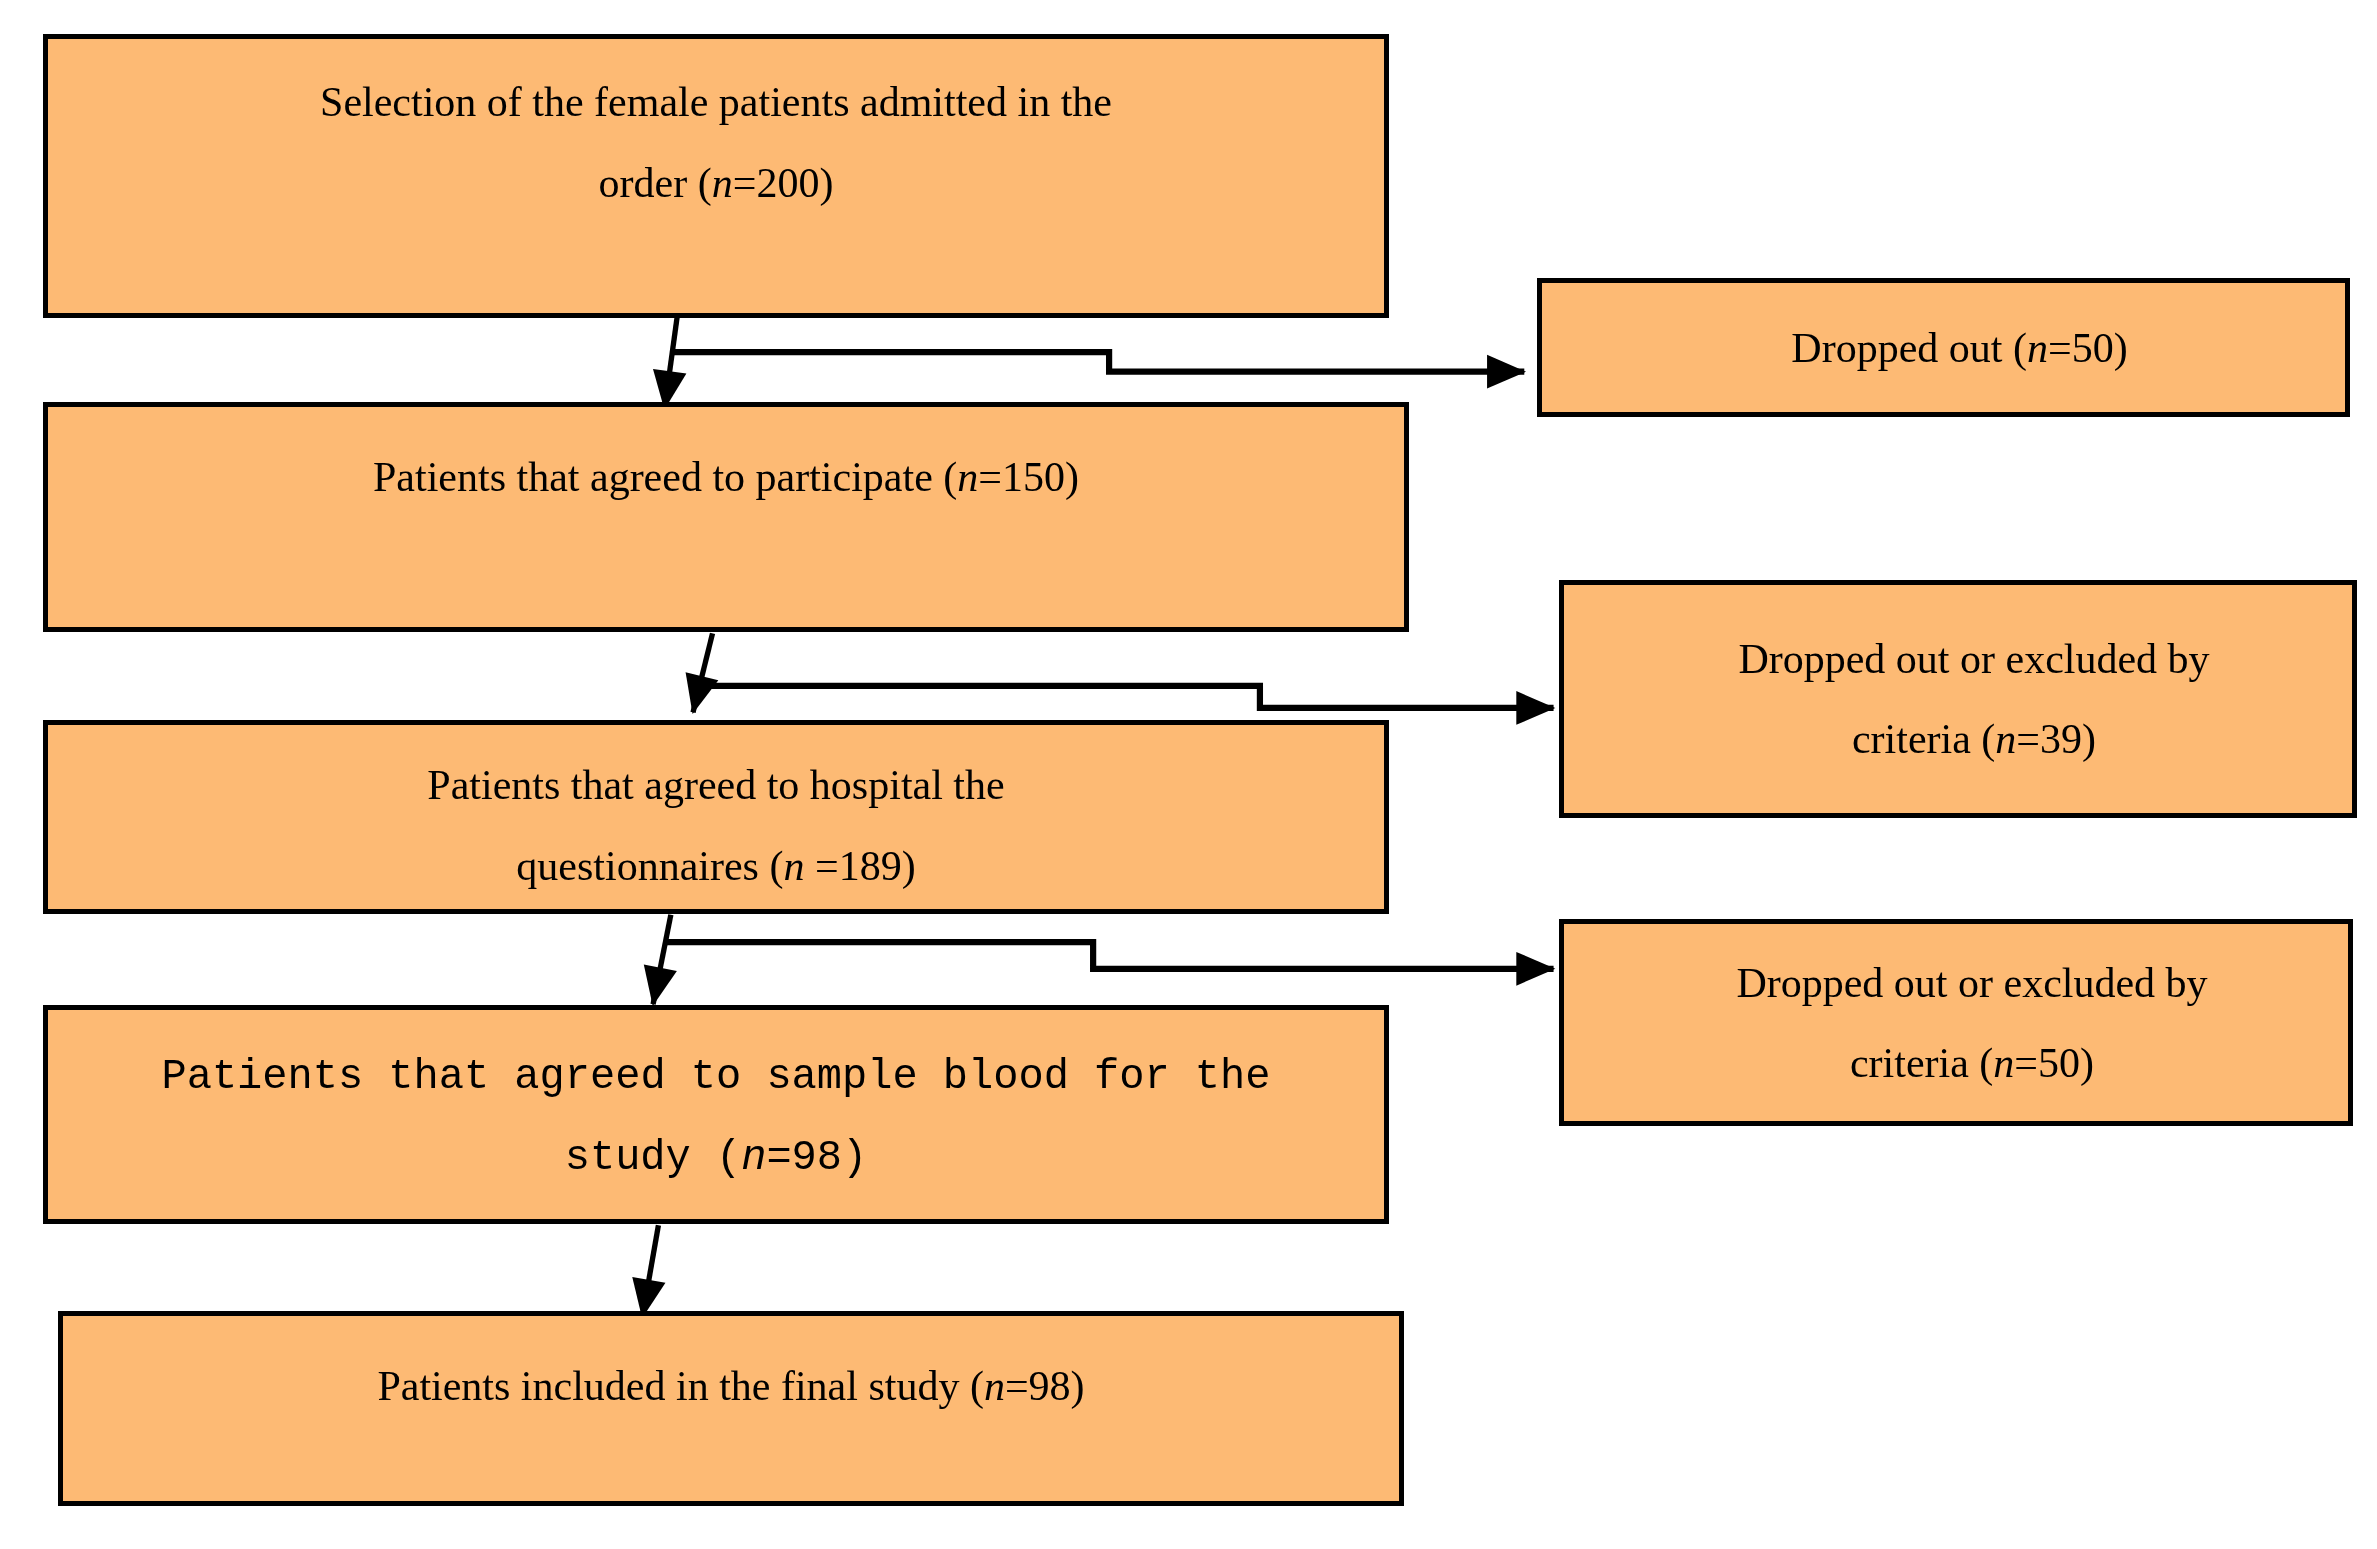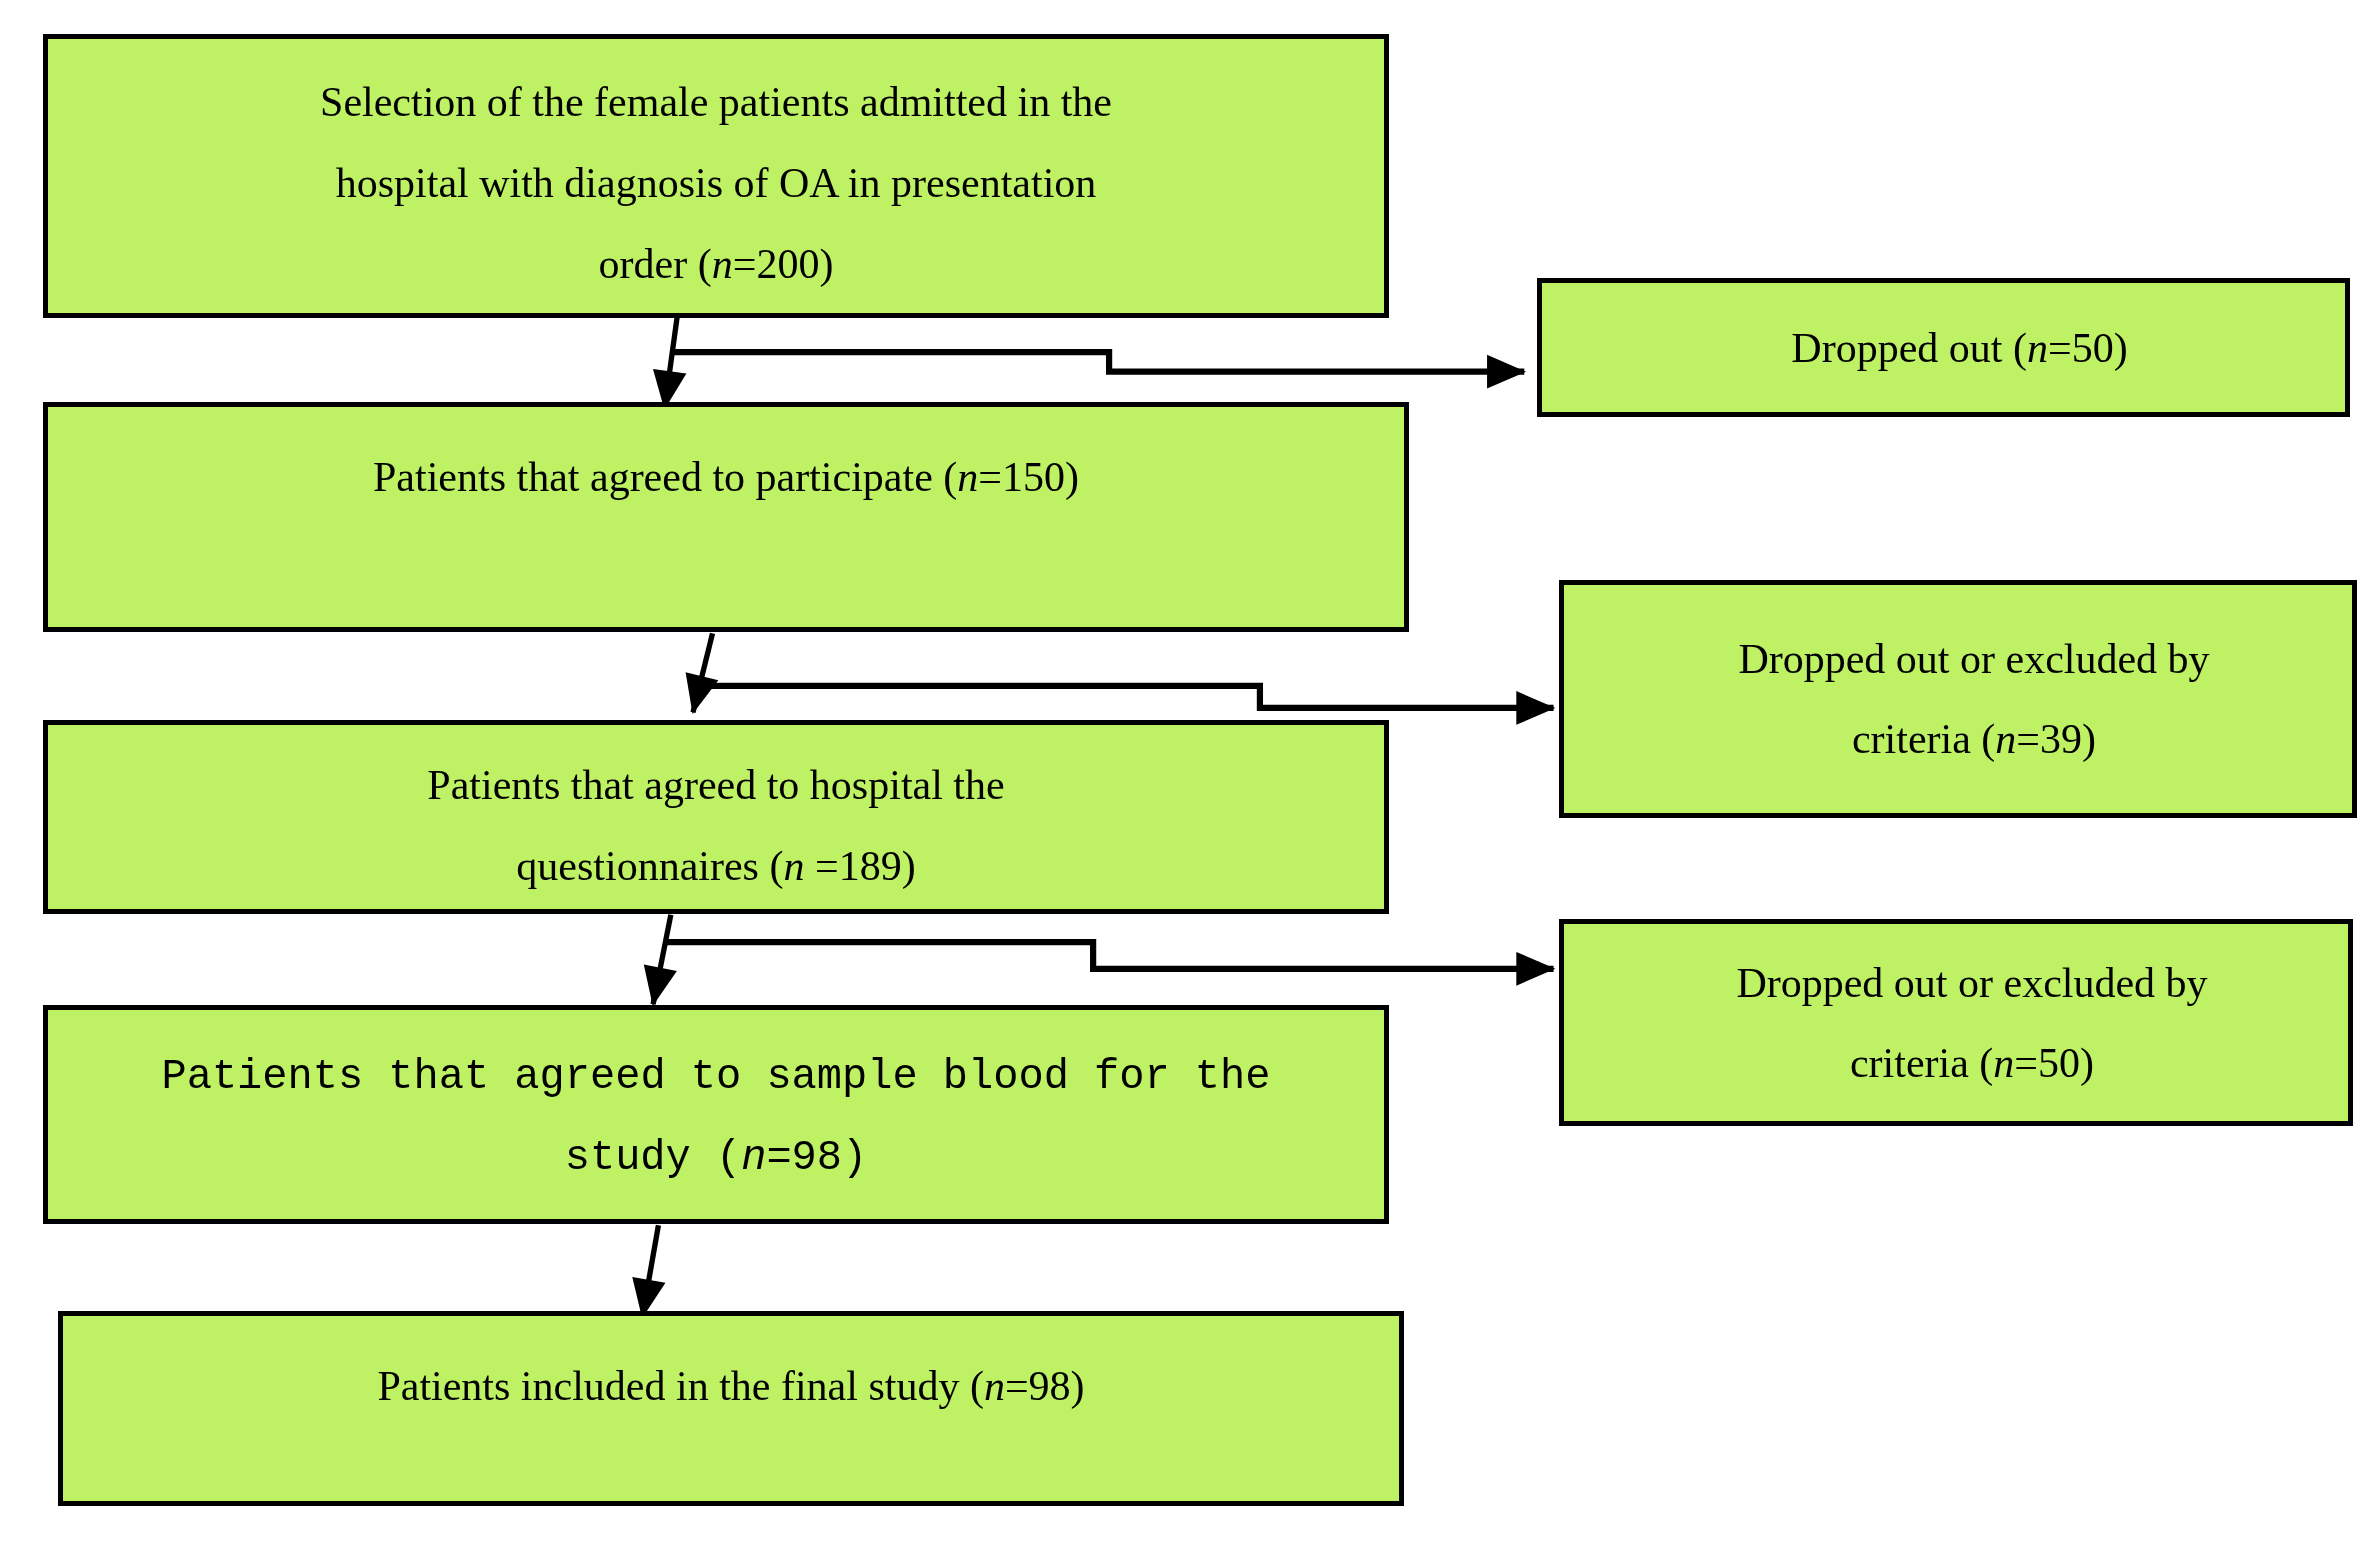--- a/index.html
+++ b/index.html
@@ -20,21 +20,21 @@
     position: absolute;
     left: 0;
     top: 0;
     width: 2377px;
     height: 1549px;
   }
   .box {
     position: absolute;
     box-sizing: border-box;
     border: 5.3px solid #000000;
-    background: #bef264;
+    background: #fdba74;
     font-size: 42px;
     text-align: center;
   }
   .box .ln {
     line-height: 81px;
     white-space: nowrap;
   }
   .nvar {
     font-style: italic;
   }
@@ -72,21 +72,20 @@
     <line x1="756" y1="1031" x2="736" y2="1132" stroke="#000000" stroke-width="6" marker-end="url(#arrow)"></line>
     <line x1="742" y1="1381" x2="724" y2="1484" stroke="#000000" stroke-width="6" marker-end="url(#arrow)"></line>
 
     <polyline points="757,397 1250,397 1250,419 1718,419" fill="none" stroke="#000000" stroke-width="7" marker-end="url(#arrow)"></polyline>
     <polyline points="789,773 1420,773 1420,798 1751,798" fill="none" stroke="#000000" stroke-width="7" marker-end="url(#arrow)"></polyline>
     <polyline points="751,1062 1232,1062 1232,1092 1751,1092" fill="none" stroke="#000000" stroke-width="7" marker-end="url(#arrow)"></polyline>
   </svg>
 
   <div class="box" id="b-selection">
     <div class="ln"><span>Selection of the female patients admitted in the</span></div>
-    <div class="ln"><span>hospital with diagnosis of OA in presentation</span></div>
     <div class="ln"><span>order (</span><span class="nvar">n</span><span>=200)</span></div>
   </div>
 
   <div class="box" id="b-participate">
     <div class="ln"><span>Patients that agreed to participate (</span><span class="nvar">n</span><span>=150)</span></div>
   </div>
 
   <div class="box" id="b-quest">
     <div class="ln"><span>Patients that agreed to hospital the</span></div>
     <div class="ln"><span>questionnaires (</span><span class="nvar">n</span><span> =189)</span></div>

